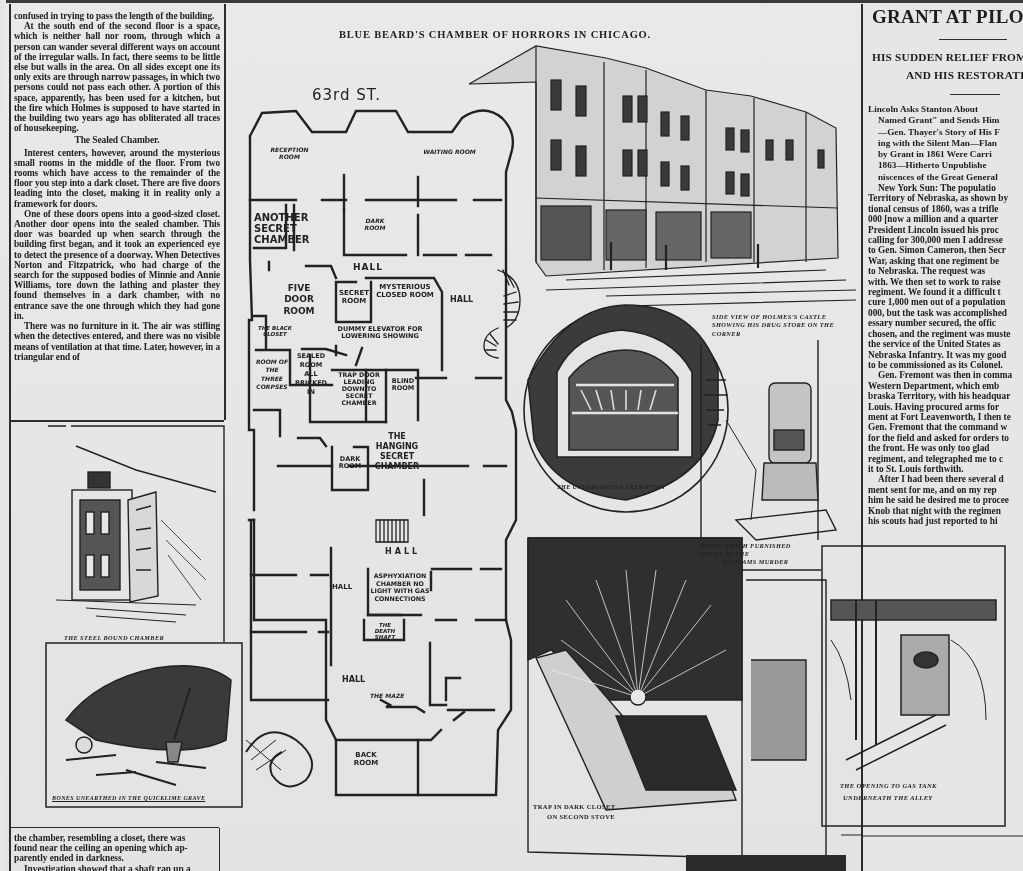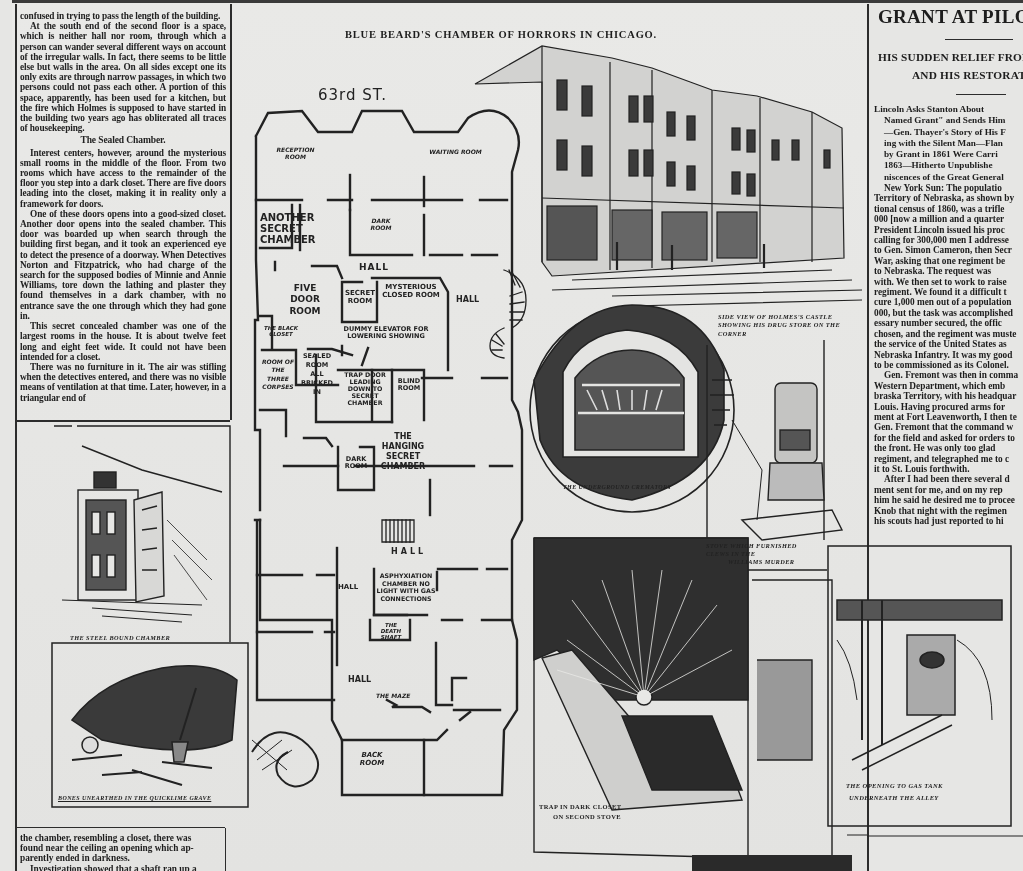--- a/index.html
+++ b/index.html
@@ -1,18 +1,18 @@
 <!DOCTYPE html>
 <html><head>
 <meta charset="utf-8">
 <style>
   html,body{margin:0;padding:0;}
   body{width:1023px;height:871px;overflow:hidden;background:#e6e6e4;position:relative;
        font-family:"Liberation Serif","DejaVu Serif",serif;color:#1d1d1d;}
-  .page{position:absolute;left:12px;top:0;width:856px;height:871px;
+  .page{position:absolute;left:6px;top:0;width:856px;height:871px;
         background:linear-gradient(180deg,#e9e9e7 0%,#e3e3e1 100%);}
   .rule-top{position:absolute;left:0;top:0;width:1023px;height:3px;background:#3a3a3a;}
   .colrule{position:absolute;width:2px;background:#2c2c2c;}
   .col-text{position:absolute;font-size:9.3px;line-height:10.2px;text-align:justify;
             font-weight:bold;letter-spacing:-0.1px;color:#222;}
   .col-text p{margin:0;text-indent:10px;}
   .col-text p.noindent{text-indent:0;}
   .subhead{text-align:center;font-weight:bold;font-size:9.5px;margin:2px 0 2px 0;text-indent:0!important;}
   .hrule{position:absolute;height:2px;background:#2c2c2c;}
   .title{position:absolute;left:333px;top:14px;font-size:10.5px;font-weight:bold;letter-spacing:0.8px;
@@ -46,21 +46,20 @@
   <div class="hrule" style="left:5px;top:420px;width:213px;"></div>
   <div class="hrule" style="left:5px;top:827px;width:208px;height:1px;"></div>
   <div class="colrule" style="left:213px;top:828px;height:43px;width:1px;"></div>
 
   <div class="col-text" style="left:8px;top:11px;width:206px;">
     <p class="noindent">confused in trying to pass the length of the building.</p>
     <p>At the south end of the second floor is a space, which is neither hall nor room, through which a person can wander several different ways on account of the irregular walls. In fact, there seems to be little else but walls in the area. On all sides except one its only exits are through narrow passages, in which two persons could not pass each other. A portion of this space, apparently, has been used for a kitchen, but the fire which Holmes is supposed to have started in the building two years ago has obliterated all traces of housekeeping.</p>
     <div class="subhead">The Sealed Chamber.</div>
     <p>Interest centers, however, around the mysterious small rooms in the middle of the floor. From two rooms which have access to the remainder of the floor you step into a dark closet. There are five doors leading into the closet, making it in reality only a framework for doors.</p>
     <p>One of these doors opens into a good-sized closet. Another door opens into the sealed chamber. This door was boarded up when search through the building first began, and it took an experienced eye to detect the presence of a doorway. When Detectives Norton and Fitzpatrick, who had charge of the search for the supposed bodies of Minnie and Annie Williams, tore down the lathing and plaster they found themselves in a dark chamber, with no entrance save the one through which they had gone in.</p>
-    <p>This secret concealed chamber was one of the largest rooms in the house. It is about twelve feet long and eight feet wide. It could not have been intended for a closet.</p>
     <p>There was no furniture in it. The air was stifling when the detectives entered, and there was no visible means of ventilation at that time. Later, however, in a triangular end of</p>
   </div>
 
   <div class="bottom-text" style="left:8px;top:833px;width:204px;">
     <div>the chamber, resembling a closet, there was</div>
     <div>found near the ceiling an opening which ap-</div>
     <div>parently ended in darkness.</div>
     <div style="padding-left:10px;">Investigation showed that a shaft ran up a</div>
   </div>
 
@@ -251,21 +250,21 @@
   <div class="plan-lbl" style="left:327px;top:372px;font-size:6.3px;width:52px;white-space:normal;">TRAP DOOR LEADING DOWN TO SECRET CHAMBER</div>
   <div class="plan-lbl" style="left:381px;top:378px;font-size:6.5px;width:32px;white-space:normal;">BLIND ROOM</div>
   <div class="plan-lbl" style="left:364px;top:432px;font-size:8px;width:54px;white-space:normal;line-height:1.25;">THE HANGING SECRET CHAMBER</div>
   <div class="plan-lbl" style="left:328px;top:456px;font-size:6.5px;width:32px;white-space:normal;">DARK ROOM</div>
   <div class="plan-lbl" style="left:379px;top:548px;font-size:8px;letter-spacing:3px;">HALL</div>
   <div class="plan-lbl" style="left:326px;top:584px;font-size:7px;">HALL</div>
   <div class="plan-lbl" style="left:361px;top:572px;font-size:6.3px;width:66px;white-space:normal;line-height:1.2;">ASPHYXIATION CHAMBER NO LIGHT WITH GAS CONNECTIONS</div>
   <div class="plan-lbl" style="left:362px;top:622px;font-size:5.5px;font-style:italic;width:34px;white-space:normal;">THE DEATH SHAFT</div>
   <div class="plan-lbl" style="left:336px;top:676px;font-size:8px;">HALL</div>
   <div class="plan-lbl" style="left:364px;top:693px;font-size:6px;font-style:italic;">THE MAZE</div>
-  <div class="plan-lbl" style="left:342px;top:752px;font-size:7px;width:36px;white-space:normal;font-style:italic;">BACK ROOM</div>
+  <div class="plan-lbl" style="left:342px;top:752px;font-size:7px;width:36px;white-space:normal;">BACK ROOM</div>
 
   <div class="cap" style="left:706px;top:313px;width:130px;white-space:normal;font-size:6.4px;line-height:1.3;">SIDE VIEW OF HOLMES'S CASTLE SHOWING HIS DRUG STORE ON THE CORNER</div>
   <div class="cap" style="left:551px;top:484px;font-size:6px;">THE UNDERGROUND CREMATORY</div>
   <div class="cap" style="left:694px;top:542px;font-size:6.3px;line-height:1.25;">
     <div>STOVE WHICH FURNISHED</div>
     <div>CLEWS IN THE</div>
     <div style="padding-left:22px;">WILLIAMS MURDER</div>
   </div>
   <div class="cap" style="left:58px;top:634px;font-size:6.3px;">THE STEEL BOUND CHAMBER</div>
   <div class="cap" style="left:46px;top:795px;font-size:6px;text-decoration:underline;">BONES UNEARTHED IN THE QUICKLIME GRAVE</div>

